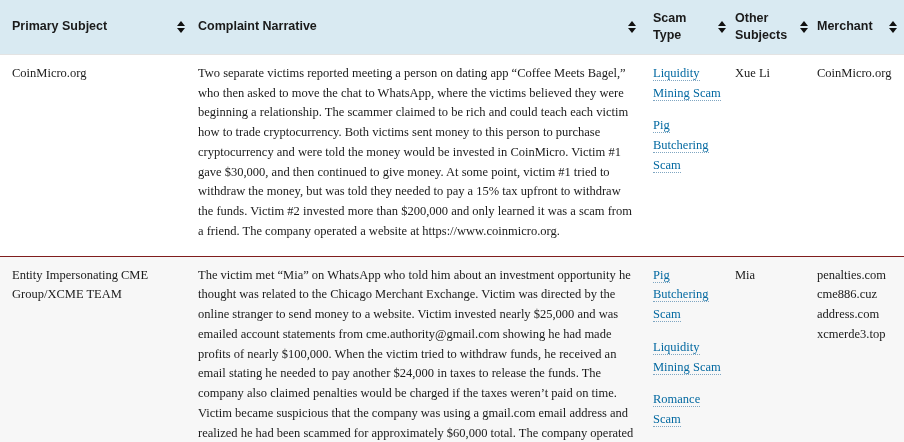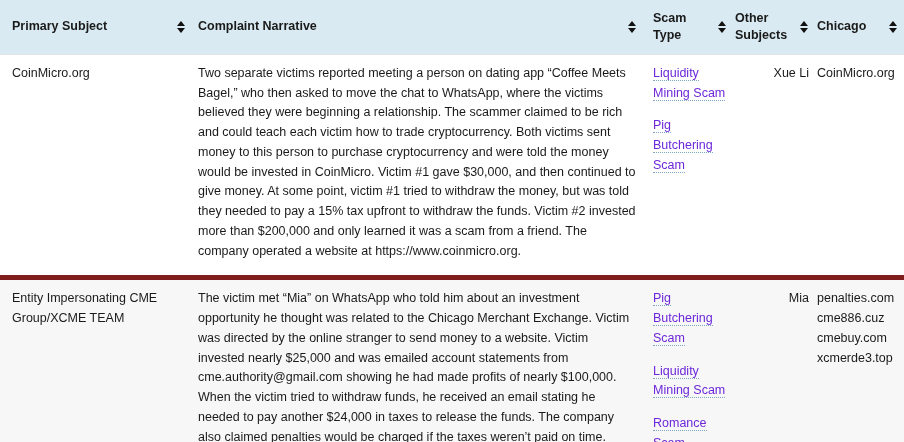--- a/index.html
+++ b/index.html
@@ -77,21 +77,22 @@
   }
 
   
   tbody td {
     font-size: 12.5px;
     color: #1a1a1a;
     vertical-align: top;
     line-height: 1.58;
     padding: 9px 0 14px 0;
     border-top: 1px solid #e3e3e3;
-    border-bottom: 5px solid #7f1d1d;
+    border-bottom: 1px solid #7f1d1d;
+    font-family: Liberation Serif, serif;
   }
 
   tbody tr.row-even { background: #ffffff; }
   tbody tr.row-odd  { background: #f7f7f7; }
 
   
   .col-subject   { width: 198px; padding-left: 12px !important; padding-right: 12px !important; }
   .col-narrative { width: 455px; padding-right: 16px !important; margin-top: 21px; }
   .col-scam      { width: 82px;  padding-right: 8px !important; margin-left: 32px; }
   .col-other     { width: 82px;  padding-right: 8px !important; }
@@ -113,29 +114,29 @@
 
   
   .scam-list { display: block; }
   .scam-entry {
     display: block;
     margin-bottom: 13px;
   }
   .scam-entry:last-child { margin-bottom: 0; }
 
   .scam-link {
-    color: #6d28d9;
+    color: #0369a1;
     text-decoration: none;
     border-bottom: 1px dotted #7fa6c2;
     line-height: 1.48;
     display: inline;
     cursor: pointer;
   }
 
-  .other-subject { display: block; line-height: 1.58; text-align: right; }
+  .other-subject { display: block; line-height: 1.58; }
 
   .website-list { display: block; }
   .website-item { display: block; line-height: 1.58; }
 
   
   .table-wrap {
     width: 904px;
     height: 442px;
     overflow: hidden;
   }
@@ -171,21 +172,21 @@
 
         <th class="col-other">
           <div class="th-inner">
             <span class="th-label">Other Subjects</span>
             <span class="sort-icon"></span>
           </div>
         </th>
 
         <th class="col-website">
           <div class="th-inner">
-            <span class="th-label">Chicago</span>
+            <span class="th-label">Merchant</span>
             <span class="sort-icon"></span>
           </div>
         </th>
 
       </tr>
     </thead>
 
     <tbody>
 
       <tr class="row-even">
@@ -225,21 +226,21 @@
               <span class="scam-entry"><a class="scam-link">Romance Scam</a></span>
             </span>
         </td>
         <td class="col-other">
           <span class="other-list"><span class="other-subject">Mia</span></span>
         </td>
         <td class="col-website">
           <span class="website-list">
               <span class="website-item">penalties.com</span>
               <span class="website-item">cme886.cuz</span>
-              <span class="website-item">cmebuy.com</span>
+              <span class="website-item">address.com</span>
               <span class="website-item">xcmerde3.top</span>
             </span>
         </td>
       </tr>
 
     </tbody>
   </table>
 </div>
 
 </body></html>

